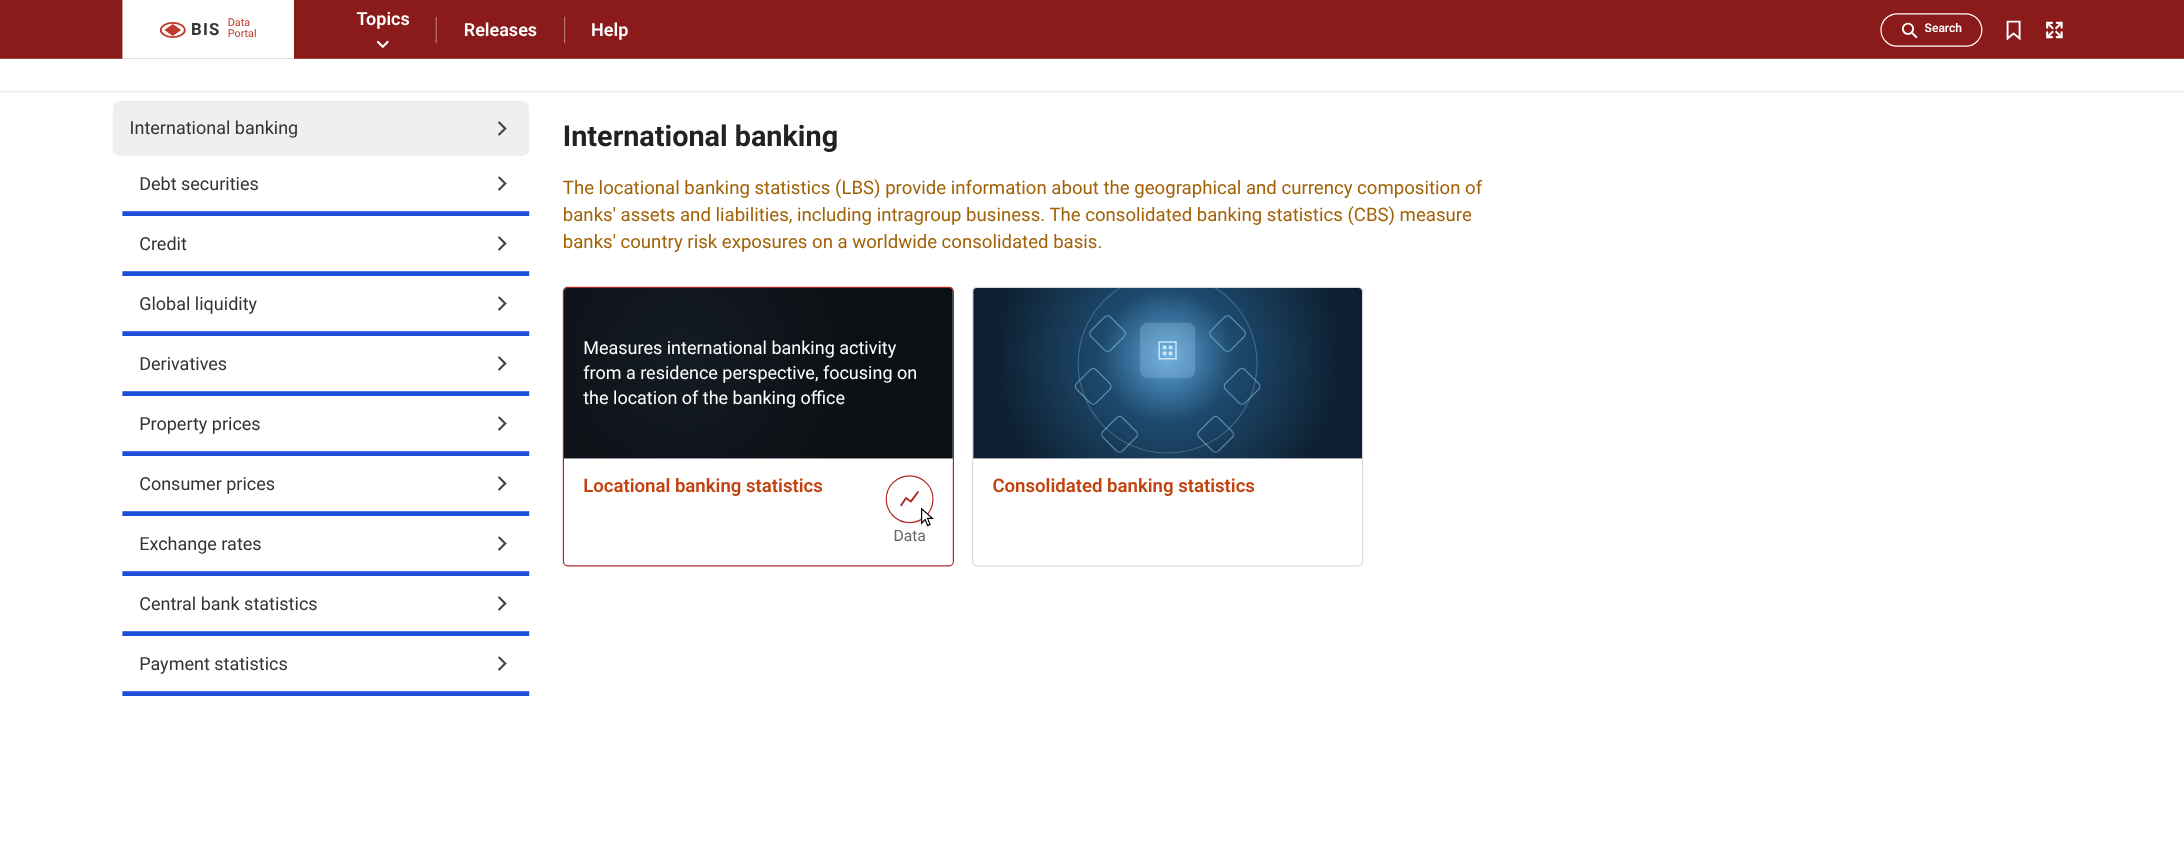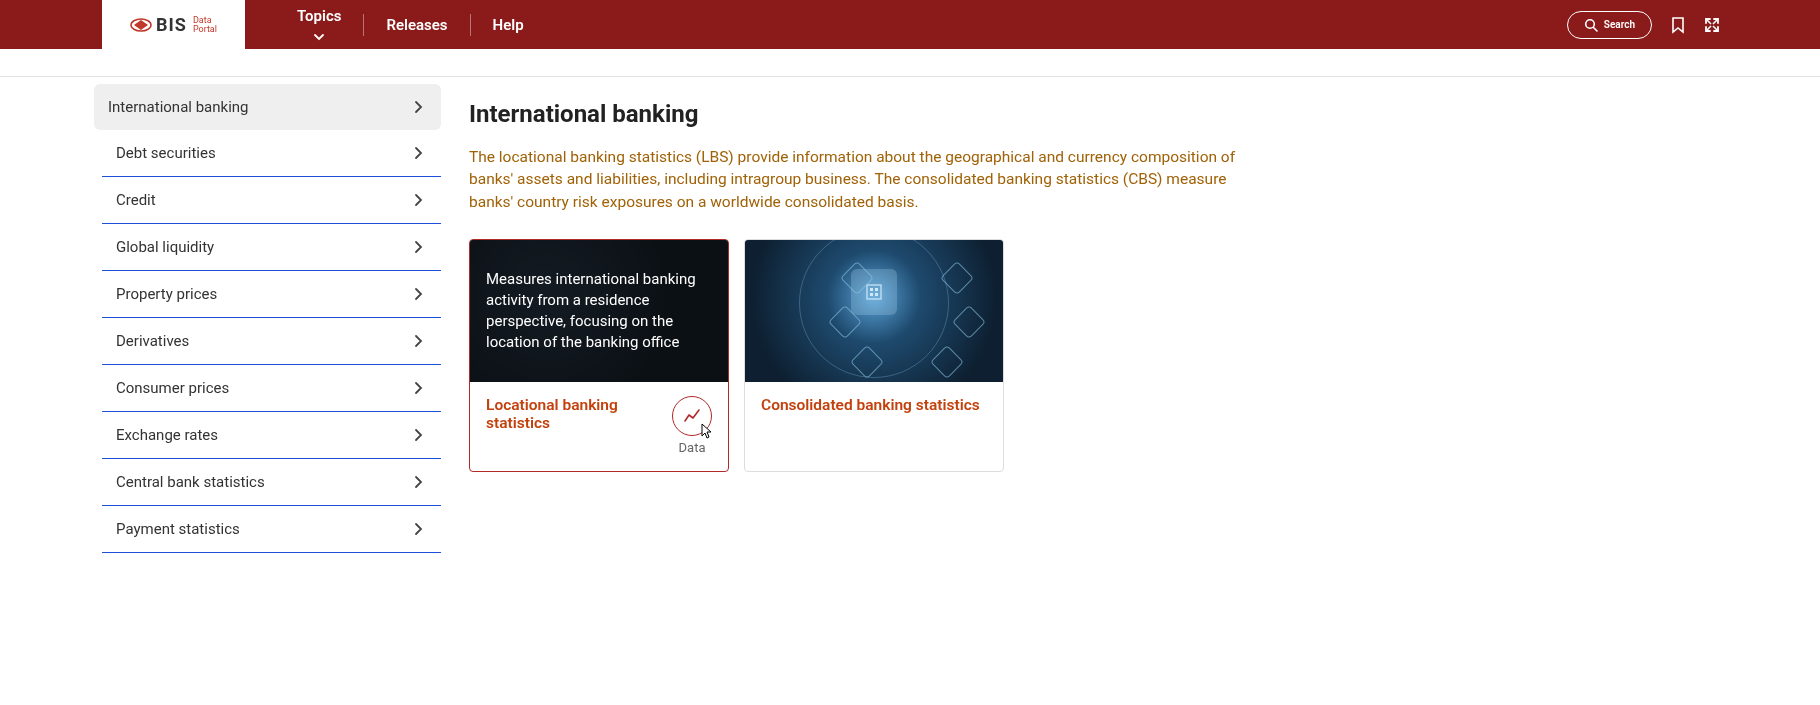--- a/index.html
+++ b/index.html
@@ -1,45 +1,45 @@
 <!DOCTYPE html>
 <html><head>
 <meta charset="utf-8">
 <style>
   * { box-sizing: border-box; margin: 0; padding: 0; }
   body { font-family: -apple-system, BlinkMacSystemFont, "Segoe UI", Roboto, Arial, sans-serif; font-size: 14px; color: #333; background: #fff; }
 
   .topbar { background: #8b1a1a; height: 49px; display: flex; align-items: center; color: #fff; }
   .logo-box { background: #fff; height: 49px; width: 143px; margin-left: 102px; display: flex; align-items: center; justify-content: center; gap: 4px; }
-  .logo-text { font-weight: 700; font-size: 18px; color: #333; letter-spacing: 1px; }
+  .logo-text { font-weight: 700; font-size: 14px; color: #333; letter-spacing: 1px; }
   .logo-sub { font-size: 9px; color: #c0392b; line-height: 1; }
   .nav { display: flex; align-items: center; margin-left: 30px; gap: 0; }
   .nav-item { padding: 0 22px; font-size: 15px; font-weight: 600; cursor: pointer; display: flex; align-items: center; gap: 6px; flex-direction: column; }
   .nav-sep { width: 1px; height: 22px; background: rgba(255,255,255,0.4); }
   .top-right { margin-left: auto; margin-right: 100px; display: flex; align-items: center; gap: 18px; }
   .search-btn { border: 1.5px solid #fff; border-radius: 18px; padding: 6px 16px; display: flex; align-items: center; gap: 6px; cursor: pointer; font-size: 10px; font-weight: 600; }
   .icon-btn { cursor: pointer; display: flex; align-items: center; }
 
   .divider-line { height: 1px; background: #e3e3e3; margin-top: 27px; }
 
   .content { display: flex; padding: 0 0 0 94px; margin-top: 7px; }
 
   .sidebar { width: 347px; flex-shrink: 0; }
-  .side-item { display: flex; align-items: center; justify-content: space-between; padding: 14px 18px 14px 14px; border-bottom: 1px solid #1d4ed8; cursor: pointer; font-size: 15px; color: #333; }
+  .side-item { display: flex; align-items: center; justify-content: space-between; padding: 14px 18px 14px 14px; border-bottom: 4px solid #1d4ed8; cursor: pointer; font-size: 15px; color: #333; }
   .side-item.active { background: #efefef; border-radius: 6px; border-bottom: none; }
   .side-item .chev { color: #555; }
   .sidebar .side-item:first-child { margin-bottom: 0; }
   .sidebar-inner { padding-left: 8px; }
 
   .main { flex: 1; padding-left: 28px; padding-right: 40px; padding-top: 16px; max-width: 1020px; }
   .page-title { font-size: 24px; font-weight: 700; color: #222; margin-bottom: 18px; }
   .page-desc { font-size: 15.5px; line-height: 1.45; color: #a16207; margin-bottom: 26px; max-width: 800px; }
 
   .cards { display: flex; gap: 15px; }
-  .card { width: 260px; border: 1px solid #ddd; border-radius: 4px; overflow: hidden; background: #fff; cursor: pointer; display: flex; flex-direction: column; }
+  .card { width: 326px; border: 1px solid #ddd; border-radius: 4px; overflow: hidden; background: #fff; cursor: pointer; display: flex; flex-direction: column; }
   .card.active { border-color: #b02a2a; }
   .card-img { height: 142px; background: #1a2a3a; position: relative; overflow: hidden; }
   .card-img.img1 { background: radial-gradient(circle at 30% 40%, #2d3d4d 0%, #1a2530 60%); }
   .card-img.img2 { background: radial-gradient(circle at 50% 40%, #5aa3d8 0%, #1e4a6e 30%, #0d1f30 80%); }
   .card-overlay { position: absolute; inset: 0; background: rgba(0,0,0,0.55); color: #fff; padding: 18px 16px; font-size: 15px; line-height: 1.4; display: flex; align-items: center; }
   .card-body { padding: 14px 16px 16px 16px; display: flex; align-items: flex-start; justify-content: space-between; min-height: 86px; }
   .card-title { font-size: 15.5px; font-weight: 600; color: #c2410c; }
   .data-btn { display: flex; flex-direction: column; align-items: center; gap: 4px; }
   .data-circle { width: 40px; height: 40px; border: 1.5px solid #b02a2a; border-radius: 50%; display: flex; align-items: center; justify-content: center; color: #b02a2a; }
   .data-label { font-size: 13px; color: #666; }
@@ -147,29 +147,29 @@
       </div>
       <div class="side-item">
         <span>Global liquidity</span>
         <span class="chev">
             <svg width="10" height="14" viewBox="0 0 10 14">
               <path d="M3 2 L8 7 L3 12" stroke="#444" stroke-width="1.8" fill="none" stroke-linecap="round"></path>
             </svg>
           </span>
       </div>
       <div class="side-item">
+        <span>Derivatives</span>
+        <span class="chev">
+            <svg width="10" height="14" viewBox="0 0 10 14">
+              <path d="M3 2 L8 7 L3 12" stroke="#444" stroke-width="1.8" fill="none" stroke-linecap="round"></path>
+            </svg>
+          </span>
+      </div>
+      <div class="side-item">
         <span>Property prices</span>
-        <span class="chev">
-            <svg width="10" height="14" viewBox="0 0 10 14">
-              <path d="M3 2 L8 7 L3 12" stroke="#444" stroke-width="1.8" fill="none" stroke-linecap="round"></path>
-            </svg>
-          </span>
-      </div>
-      <div class="side-item">
-        <span>Derivatives</span>
         <span class="chev">
             <svg width="10" height="14" viewBox="0 0 10 14">
               <path d="M3 2 L8 7 L3 12" stroke="#444" stroke-width="1.8" fill="none" stroke-linecap="round"></path>
             </svg>
           </span>
       </div>
       <div class="side-item">
         <span>Consumer prices</span>
         <span class="chev">
             <svg width="10" height="14" viewBox="0 0 10 14">

